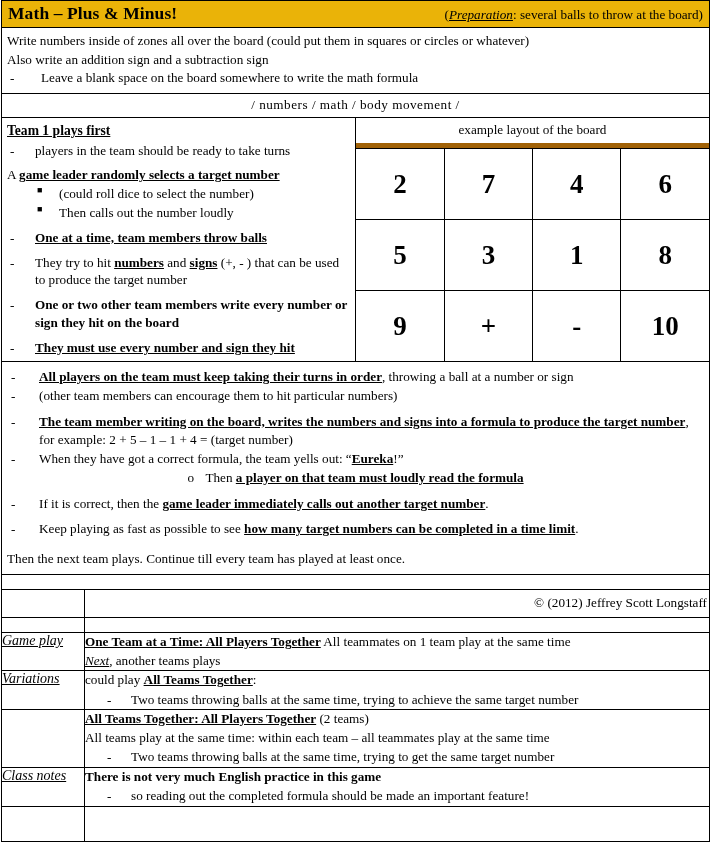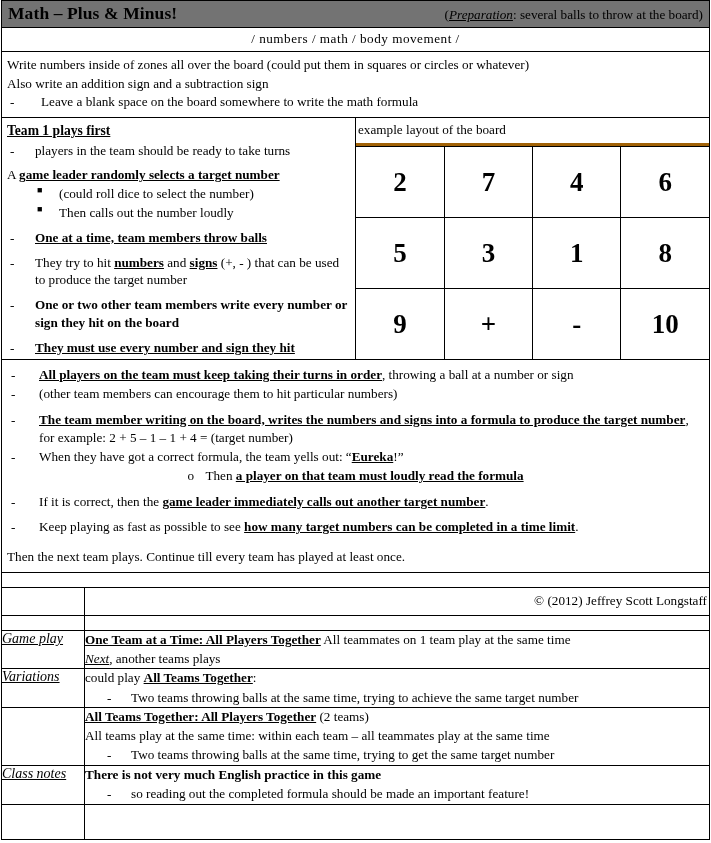--- a/index.html
+++ b/index.html
@@ -26,21 +26,21 @@
     width: 100%;
     table-layout: fixed;
   }
   table.sheet > tbody > tr > td {
     border: 1px solid #000;
     vertical-align: top;
     padding: 0;
   }
   
   .titlebar {
-    background: #737373;
+    background: #eab308;
     padding: 2px 6px 3px 6px;
     display: flex;
     align-items: baseline;
     justify-content: space-between;
   }
   .title-main {
     font-weight: bold;
     font-size: 17.5px;
     letter-spacing: .1px;
     white-space: nowrap;
@@ -102,23 +102,23 @@
     top: -1px;
     font-size: 9px;
   }
   .li.gap { margin-top: 7px; }
   .b { font-weight: bold; }
   .bu { font-weight: bold; text-decoration: underline; }
   .iu { font-style: italic; text-decoration: underline; }
   
   .boardcell { padding: 0; }
   .board-title {
-    text-align: left;
+    text-align: center;
     padding: 4px 2px 5px 2px;
-    border-bottom: 3px solid #a16207;
+    border-bottom: 5px solid #a16207;
   }
   table.board {
     border-collapse: collapse;
     width: 100%;
     table-layout: fixed;
   }
   table.board td {
     border: 1px solid #000;
     text-align: center;
     font-weight: bold;
@@ -184,31 +184,31 @@
         <td colspan="2" style="border-top:0;border-left:0;border-right:0;">
           <div class="titlebar">
             <div class="title-main">Math – Plus &amp; Minus!</div>
             <div class="title-prep"><span>(</span><span class="prep-word">Preparation</span><span>: several balls to throw at the board)</span></div>
           </div>
         </td>
       </tr>
 
       <tr>
         <td colspan="2" style="border-left:0;border-right:0;">
-          <div class="tagsrow">/  numbers  /  math  /  body movement  /</div>
-        </td>
-      </tr>
-
-      <tr>
-        <td colspan="2" style="border-left:0;border-right:0;">
           <div class="intro">
             <div>Write numbers inside of zones all over the board (could put them in squares or circles or whatever)</div>
             <div>Also write an addition sign and a subtraction sign</div>
             <div class="dash-line"><span class="dash">-</span><span>Leave a blank space on the board somewhere to write the math formula</span></div>
           </div>
+        </td>
+      </tr>
+
+      <tr>
+        <td colspan="2" style="border-left:0;border-right:0;">
+          <div class="tagsrow">/  numbers  /  math  /  body movement  /</div>
         </td>
       </tr>
 
       <tr>
         <td style="width:352px;border-left:0;">
           <div class="leftcol">
             <div class="hdr">Team 1 plays first</div>
             <div class="li"><span class="mk">-</span><span>players in the team should be ready to take turns</span></div>
             <div style="margin-top:7px;"><span>A </span><span class="bu">game leader randomly selects a target number</span></div>
             <div class="li2"><span class="mk">■</span><span>(could roll dice to select the number)</span></div>

